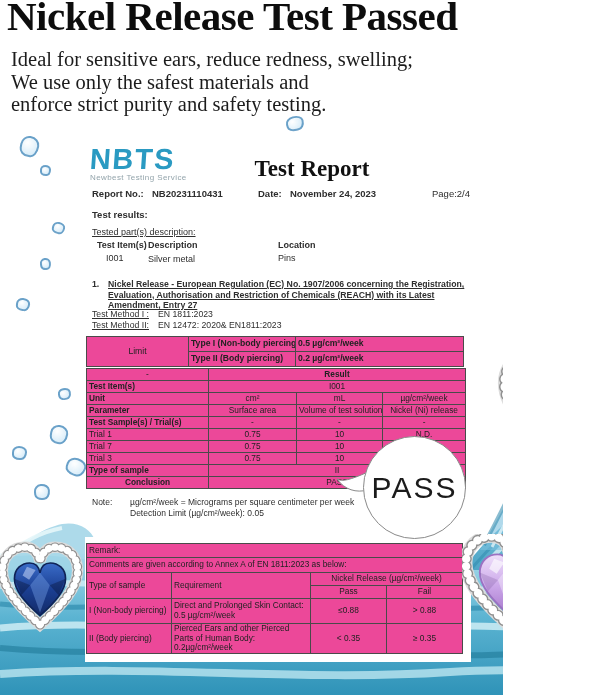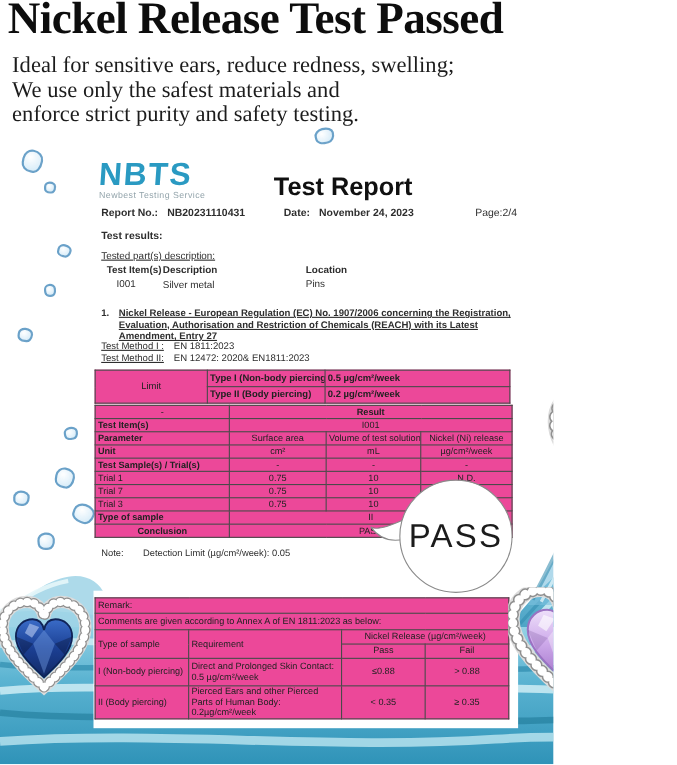--- a/index.html
+++ b/index.html
@@ -13,21 +13,21 @@
             font-size:20.5px;color:#1c1c1c;line-height:22.5px;}
 
   
   .abs{position:absolute;}
   .doc{color:#2e2e2e;font-size:9.5px;}
   .b{font-weight:bold;}
   .u{text-decoration:underline;}
   .logo-text{font-size:29px;font-weight:800;color:#2a9ac2;letter-spacing:1.5px;line-height:26px;
              transform:skewX(-4deg);transform-origin:left;}
   .logo-tag{font-size:8px;color:#93a4ab;letter-spacing:0.4px;margin-top:1px;text-align:center;}
-  .doc-title{font-size:23px;font-weight:bold;color:#101010;width:180px;text-align:center;}
+  .doc-title{font-size:23px;font-weight:bold;color:#101010;width:180px;text-align:center;font-family:Liberation Serif, serif;}
 
   
   table.t{border-collapse:collapse;position:absolute;table-layout:fixed;background:#ec4899;z-index:3;}
   table.t td{border:1px solid #4a4a4a;font-size:8.3px;color:#222;padding:0 2px;text-align:center;
              height:11px;line-height:1.05;white-space:nowrap;overflow:hidden;}
   table.t td.l{text-align:left;}
   table.limit td{height:14px;font-size:8.6px;}
   .nd{color:#c9ced2;}
   table.remark td{white-space:normal;line-height:1.15;}
   .txt{position:absolute;z-index:3;}
@@ -263,32 +263,32 @@
     <tbody>
         <tr>
       <td>-</td>
       <td class="b" colspan="3">Result</td>
     </tr>
     <tr>
       <td class="l b">Test Item(s)</td>
       <td colspan="3">I001</td>
     </tr>
     <tr>
+      <td class="l b">Unit</td>
+      <td>cm²</td>
+      <td>mL</td>
+      <td>µg/cm²/week</td>
+    </tr>
+    <tr>
       <td class="l b">Parameter</td>
       <td>Surface area</td>
       <td>Volume of test solution</td>
       <td>Nickel (Ni) release</td>
     </tr>
     <tr>
-      <td class="l b">Unit</td>
-      <td>cm²</td>
-      <td>mL</td>
-      <td>µg/cm²/week</td>
-    </tr>
-    <tr>
       <td class="l b">Test Sample(s) / Trial(s)</td>
       <td>-</td>
       <td>-</td>
       <td>-</td>
     </tr>
     <tr>
       <td class="l">Trial 1</td>
       <td>0.75</td>
       <td>10</td>
       <td class="nd">N.D.</td>
@@ -311,20 +311,21 @@
     </tr>
     <tr>
       <td class="b">Conclusion</td>
       <td colspan="3">PASS</td>
     </tr>
   </tbody>
     </table>
 
   <div class="abs txt doc" style="left:92px;top:497px;font-size:8.5px">Note:</div>
   <div class="abs txt doc" style="left:130px;top:497px;font-size:8.5px;line-height:11px">
+    <div>µg/cm²/week = Micrograms per square centimeter per week</div>
     <div>Detection Limit (µg/cm²/week): 0.05</div>
   </div>
 
   <svg class="pass-tail" width="32" height="28" viewBox="0 0 32 28">
     <path d="M32,4 C14,12 6,14 1,11 C9,22 20,25 32,22 Z" fill="#ffffff" stroke="#8a8a8a" stroke-width="1"></path>
   </svg>
   <div class="pass-bubble">PASS</div>
 
   <table class="t remark" style="left:86px;top:543px;width:376px">
     <colgroup>

